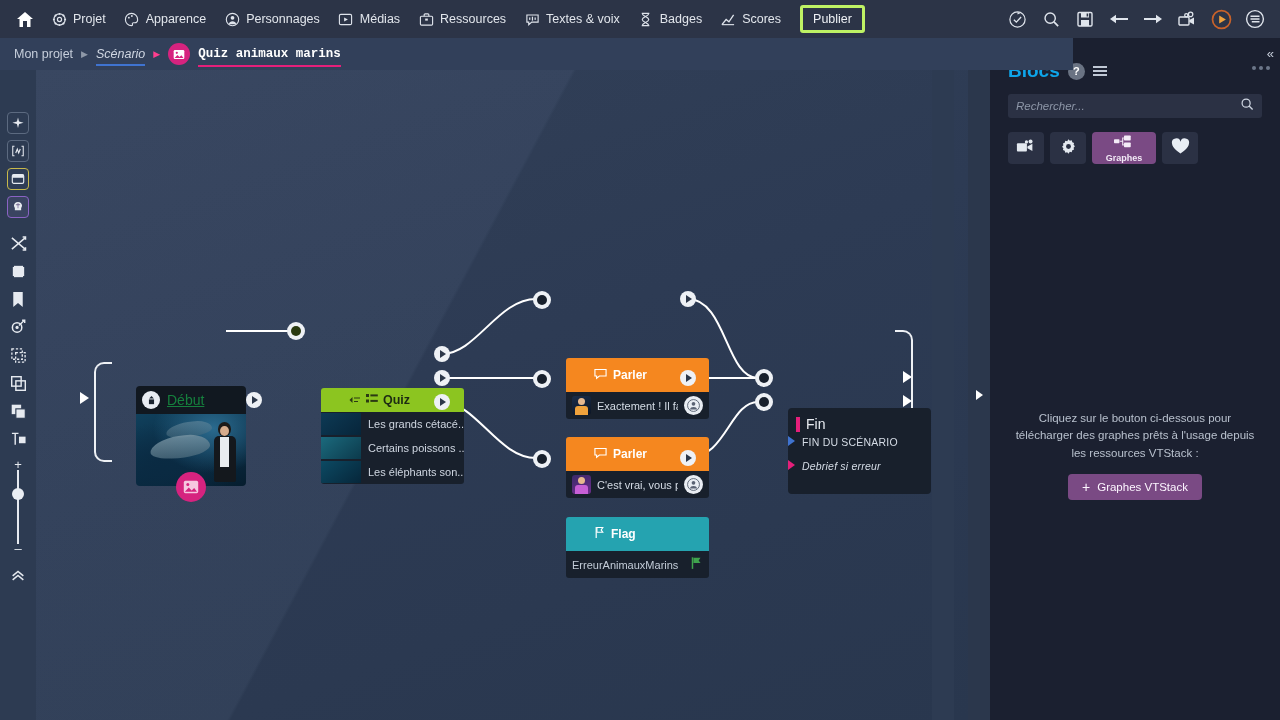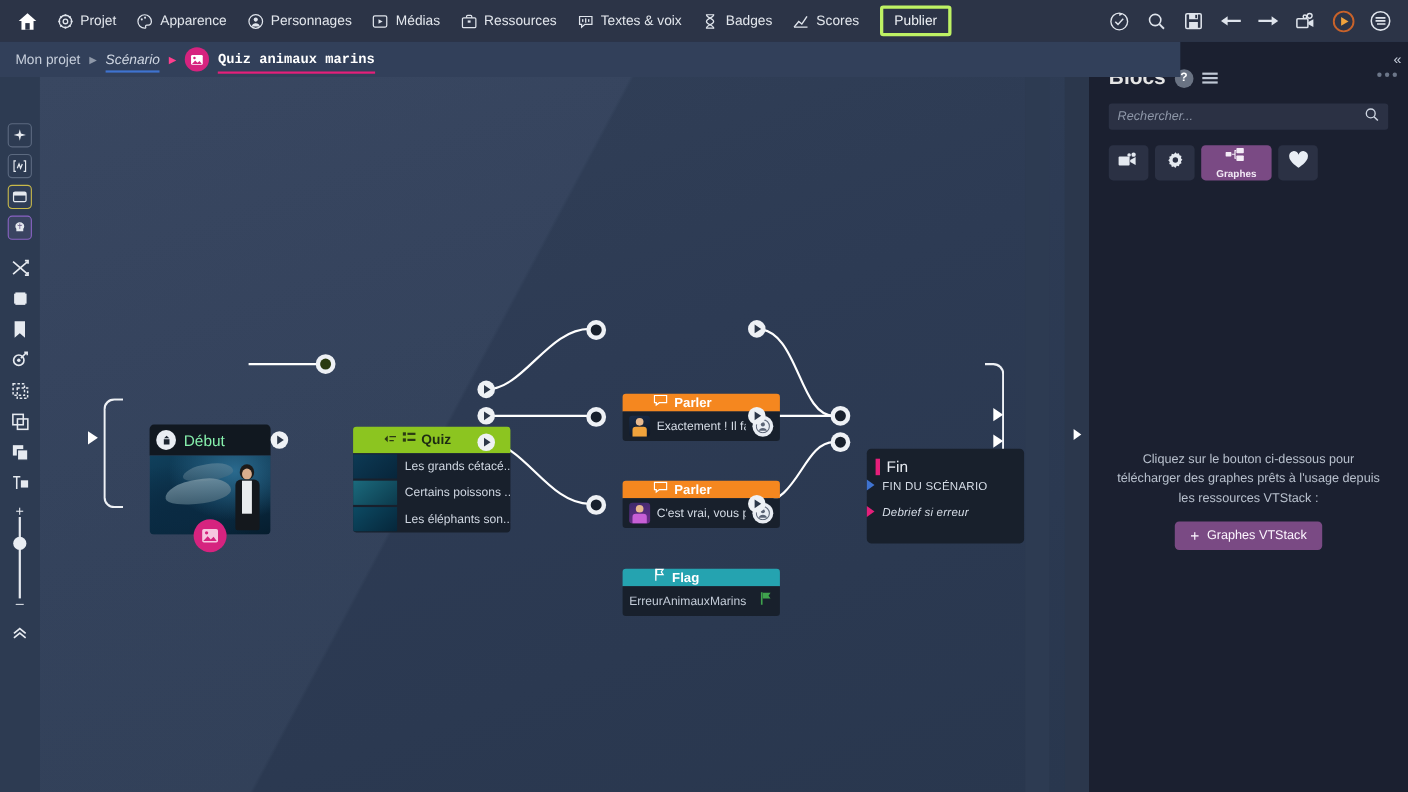--- a/index.html
+++ b/index.html
@@ -129,21 +129,21 @@
   
   .start-node { left: 100px; top: 316px; width: 110px; }
   .start-head {
     height: 28px; background: #111820; display:flex; align-items:center; gap:7px;
     padding-left: 6px; border-radius: 4px 4px 0 0;
   }
   .start-badge {
     width: 18px; height: 18px; border-radius: 50%; background: #e9edf3;
     display:flex; align-items:center; justify-content:center;
   }
-  .start-title { font-size: 14px; color: #86efac; }
+  .start-title { font-size: 14px; color: #15803d; text-decoration: underline; }
   .start-img {
     height: 72px; border-radius: 0 0 4px 4px; overflow: hidden; position: relative;
     background:
       radial-gradient(ellipse at 70% 20%, #2a6a8e 0%, rgba(0,0,0,0) 55%),
       radial-gradient(ellipse at 25% 75%, #0a2a42 0%, rgba(0,0,0,0) 60%),
       linear-gradient(160deg, #10405c 0%, #0a2c44 55%, #061d2e 100%);
   }
   .whale {
     position:absolute; left: 14px; top: 22px; width: 60px; height: 22px;
     background: linear-gradient(180deg, #7f9aa8, #4e6d7e);
@@ -175,21 +175,21 @@
   .quiz-row { height: 24px; display:flex; align-items:center; gap: 7px; }
   .quiz-thumb { width: 40px; height: 22px; flex: none; }
   .qt1 { background: linear-gradient(140deg,#0d3a55,#07253a); }
   .qt2 { background: linear-gradient(140deg,#1b6a7d,#0c3a4c); }
   .qt3 { background: linear-gradient(140deg,#0c4a63,#06263a); }
   .quiz-label { font-size: 11px; color: #cfd6e1; white-space: nowrap; overflow: hidden; }
 
   
   .tnode { width: 143px; }
   .tnode .thead {
-    height: 16px; border-radius: 3px 3px 0 0;
+    height: 34px; border-radius: 3px 3px 0 0;
     display:flex; align-items:center; gap: 6px; padding-left: 28px;
   }
   .thead.orange { background: #f5871f; }
   .thead.teal { background: #25a3b0; }
   .thead-txt { font-size: 12px; font-weight: bold; color: #ffffff; }
   .tbody {
     height: 27px; background: #18202c; border-radius: 0 0 3px 3px;
     display:flex; align-items:center; gap: 6px; padding: 0 6px;
   }
   .av {
@@ -233,21 +233,21 @@
 
   
   .rpanel {
     position: absolute; left: 990px; top: 38px; width: 290px; height: 682px;
     background: #1b2030; z-index: 30;
   }
   .rp-collapse { position: absolute; right: 8px; top: 8px; font-size: 13px; color: #c7cedb; cursor: pointer; letter-spacing:-2px; }
   .rp-dots { position: absolute; right: 10px; top: 28px; display:flex; gap:3px; align-items:center; }
   .rp-dots i { display:block; width:4px; height:4px; background:#6c7689; border-radius:50%; }
   .rp-head { display:flex; align-items:center; gap: 8px; padding: 22px 0 0 18px; }
-  .rp-title { font-size: 19px; font-weight: bold; color: #e5e5e5; }
+  .rp-title { font-size: 19px; font-weight: bold; color: #0ea5e9; }
   .rp-help {
     width: 17px; height: 17px; border-radius: 50%; background: #6a7383;
     color:#fff; font-size: 11px; font-weight: bold;
     display:flex; align-items:center; justify-content:center; cursor: pointer;
   }
   .rp-list { display:flex; flex-direction:column; gap:2px; cursor:pointer; }
   .rp-list i { display:block; height: 2px; background: #c0c8d5; }
   .rp-list i:nth-child(1){ width: 14px; }
   .rp-list i:nth-child(2){ width: 14px; }
   .rp-list i:nth-child(3){ width: 14px; }

